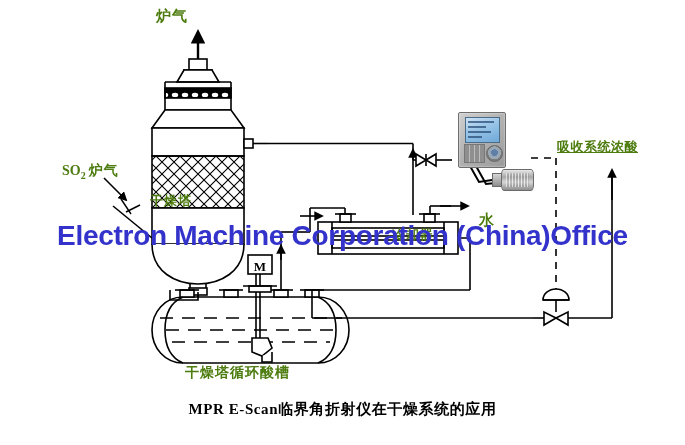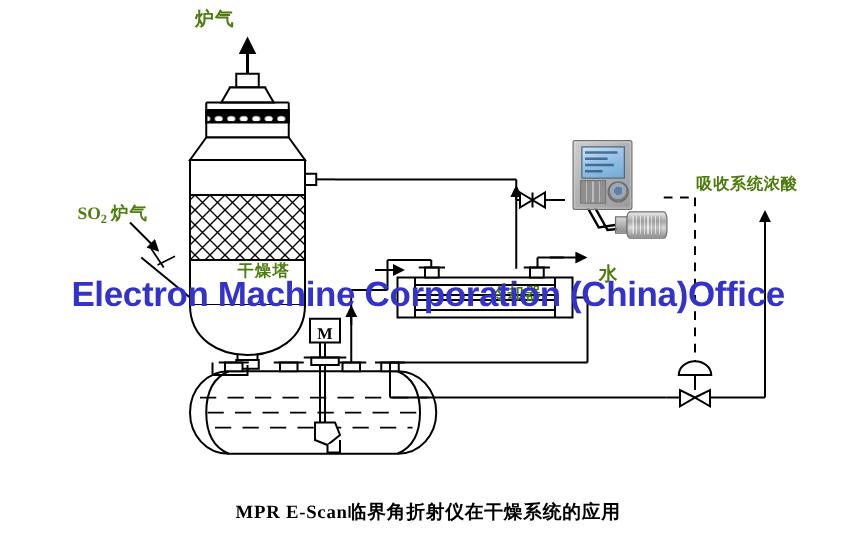--- a/index.html
+++ b/index.html
@@ -27,25 +27,25 @@
     color: #4d7c0f;
     font-family: "Liberation Sans", "DejaVu Sans", sans-serif;
     font-weight: bold;
     white-space: nowrap;
     line-height: 1;
   }
   #lbl-flue-gas-top  { left: 156px; top: 8px;   font-size: 15px; letter-spacing: 1px; }
   #lbl-so2-flue-gas  { left: 62px;  top: 146px; font-size: 14px; font-family: "Liberation Serif","DejaVu Serif",serif; margin-top: 17px; }
   #lbl-so2-flue-gas .sub { font-size: 10px; vertical-align: sub; }
   #lbl-so2-flue-gas .cn  { font-family: "Liberation Sans","DejaVu Sans",sans-serif; letter-spacing: 1px; margin-left: 3px;}
-  #lbl-drying-tower  { left: 150px; top: 210px; font-size: 13px; letter-spacing: 1px; margin-left: 40px; }
+  #lbl-drying-tower  { left: 150px; top: 194px; font-size: 13px; letter-spacing: 1px; }
   #lbl-acid-tank     { left: 185px; top: 365px; font-size: 14px; letter-spacing: 1px; }
   #lbl-cooler        { left: 392px; top: 228px; font-size: 13px; letter-spacing: 1px; }
   #lbl-water         { left: 479px; top: 212px; font-size: 15px; }
-  #lbl-absorb-acid   { left: 557px; top: 140px; font-size: 13px; letter-spacing: 0.5px; }
+  #lbl-absorb-acid   { left: 557px; top: 140px; font-size: 13px; letter-spacing: 0.5px; text-decoration: underline; }
   #caption {
     position: absolute;
     left: 0;
     top: 400px;
     width: 685px;
     text-align: center;
     font-family: "Liberation Serif", "DejaVu Serif", serif;
     font-size: 15px;
     font-weight: bold;
     color: #000000;
@@ -338,20 +338,21 @@
   <div class="motor-letter">M</div>
 
   <div class="lbl" id="lbl-flue-gas-top">炉气</div>
 
   <div class="lbl" id="lbl-so2-flue-gas">
     <span>SO</span><span class="sub">2</span><span class="cn">炉气</span>
   </div>
 
   <div class="lbl" id="lbl-drying-tower">干燥塔</div>
 
+  <div class="lbl" id="lbl-acid-tank">干燥塔循环酸槽</div>
 
   <div class="lbl" id="lbl-cooler">冷却器</div>
 
   <div class="lbl" id="lbl-water">水</div>
 
   <div class="lbl" id="lbl-absorb-acid">吸收系统浓酸</div>
 
   <div id="caption">MPR E-Scan临界角折射仪在干燥系统的应用</div>
 
   <div id="watermark">Electron Machine Corporation (China)Office</div>

